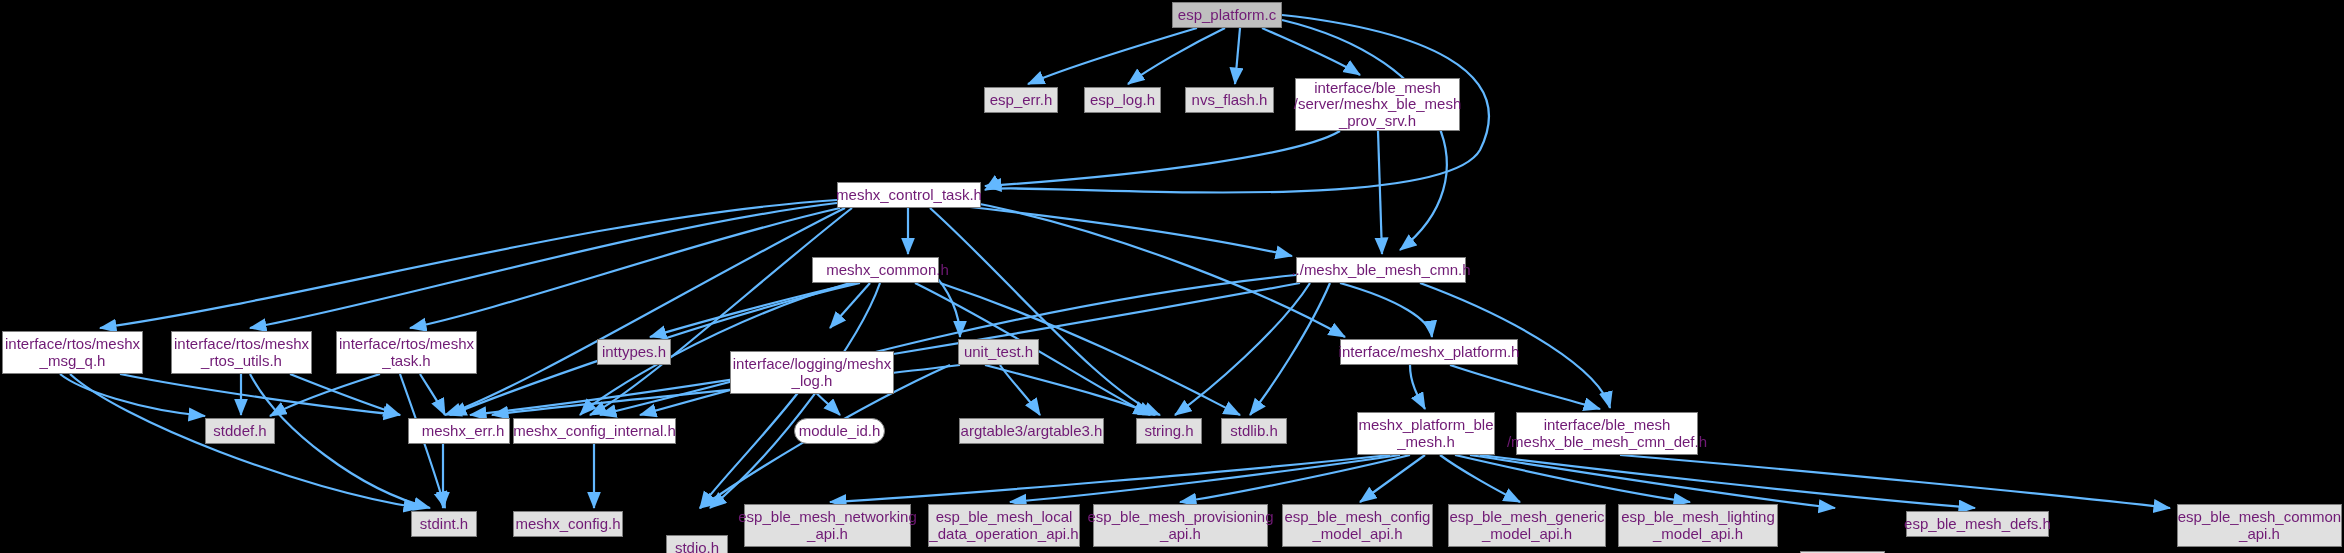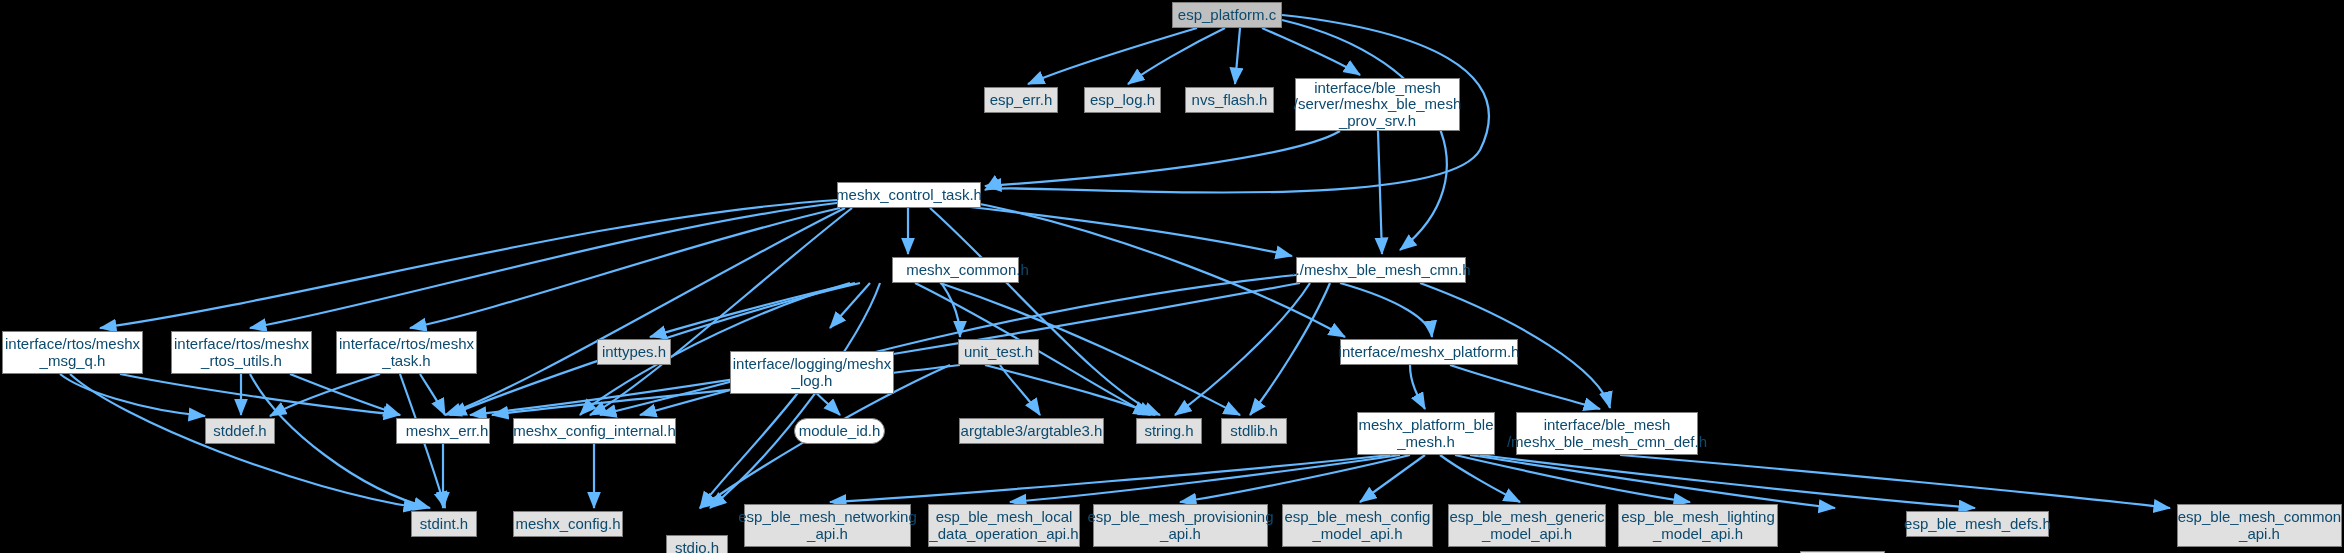--- a/index.html
+++ b/index.html
@@ -11,21 +11,21 @@
     font-family:"Liberation Sans","DejaVu Sans",sans-serif;
     overflow:hidden;
   }
   #edges{position:absolute;left:0;top:0;width:2344px;height:553px;}
   .node{
     position:absolute;
     box-sizing:border-box;
     border:1px solid #7f7f7f;
     display:flex;align-items:center;justify-content:center;
     text-align:center;
-    color:#0c4a6e;
+    color:#701a75;
     font-size:15px;
     line-height:16.5px;
     letter-spacing:0px;
     white-space:pre-line;
     z-index:5;
     padding:0 4px;
   }
   .fill-white{background:#ffffff;}
   .fill-grey{background:#e0e0e0;}
   .fill-root{background:#bfbfbf;}
@@ -105,35 +105,35 @@
   </svg>
   <div id="node-layer">
       <div class="node fill-root" style="left: 1172px; top: 2px; width: 110px; height: 26px;">esp_platform.c</div>
       <div class="node fill-grey" style="left: 984px; top: 87px; width: 74px; height: 26px; text-align: right;">esp_err.h</div>
       <div class="node fill-grey" style="left: 1084px; top: 87px; width: 77px; height: 26px;">esp_log.h</div>
       <div class="node fill-grey" style="left: 1185px; top: 87px; width: 89px; height: 26px;">nvs_flash.h</div>
       <div class="node fill-white" style="left: 1295px; top: 78px; width: 165px; height: 53px;">interface/ble_mesh
 /server/meshx_ble_mesh
 _prov_srv.h</div>
       <div class="node fill-white" style="left: 837px; top: 182px; width: 144px; height: 26px;">meshx_control_task.h</div>
-      <div class="node fill-white" style="left: 892px; top: 257px; width: 127px; height: 26px; padding-left: 28px;">meshx_common.h</div>
+      <div class="node fill-white" style="left: 812px; top: 257px; width: 127px; height: 26px; padding-left: 28px;">meshx_common.h</div>
       <div class="node fill-white" style="left: 1296px; top: 257px; width: 170px; height: 26px;">../meshx_ble_mesh_cmn.h</div>
       <div class="node fill-white" style="left: 2px; top: 331px; width: 141px; height: 43px;">interface/rtos/meshx
 _msg_q.h</div>
       <div class="node fill-white" style="left: 171px; top: 331px; width: 141px; height: 43px;">interface/rtos/meshx
 _rtos_utils.h</div>
       <div class="node fill-white" style="left: 336px; top: 331px; width: 141px; height: 43px;">interface/rtos/meshx
 _task.h</div>
       <div class="node fill-grey" style="left: 597px; top: 339px; width: 74px; height: 26px;">inttypes.h</div>
       <div class="node fill-white" style="left: 730px; top: 351px; width: 164px; height: 43px;">interface/logging/meshx
 _log.h</div>
       <div class="node fill-grey" style="left: 934px; top: 339px; width: 81px; height: 26px; margin-left: 24px;">unit_test.h</div>
       <div class="node fill-white" style="left: 1340px; top: 339px; width: 178px; height: 26px;">interface/meshx_platform.h</div>
       <div class="node fill-grey" style="left: 205px; top: 418px; width: 70px; height: 26px;">stddef.h</div>
-      <div class="node fill-white" style="left: 396px; top: 418px; width: 94px; height: 26px; padding-left: 12px;">meshx_err.h</div>
+      <div class="node fill-white" style="left: 408px; top: 418px; width: 102px; height: 26px; padding-left: 12px;">meshx_err.h</div>
       <div class="node fill-white" style="left: 513px; top: 418px; width: 163px; height: 26px;">meshx_config_internal.h</div>
       <div class="node fill-white" style="left: 794px; top: 418px; width: 91px; height: 26px; border-radius: 13px;">module_id.h</div>
       <div class="node fill-grey" style="left: 959px; top: 418px; width: 145px; height: 26px;">argtable3/argtable3.h</div>
       <div class="node fill-grey" style="left: 1136px; top: 418px; width: 66px; height: 26px;">string.h</div>
       <div class="node fill-grey" style="left: 1221px; top: 418px; width: 66px; height: 26px;">stdlib.h</div>
       <div class="node fill-white" style="left: 1357px; top: 412px; width: 138px; height: 43px;">meshx_platform_ble
 _mesh.h</div>
       <div class="node fill-white" style="left: 1516px; top: 412px; width: 182px; height: 43px;">interface/ble_mesh
 /meshx_ble_mesh_cmn_def.h</div>
       <div class="node fill-grey" style="left: 411px; top: 511px; width: 66px; height: 26px;">stdint.h</div>

